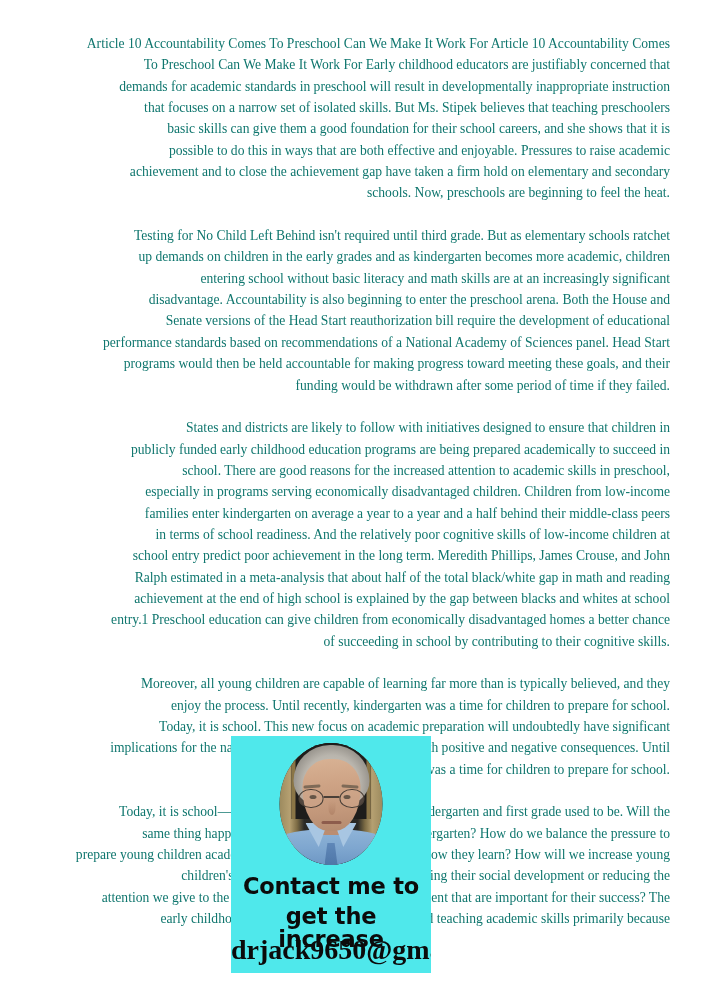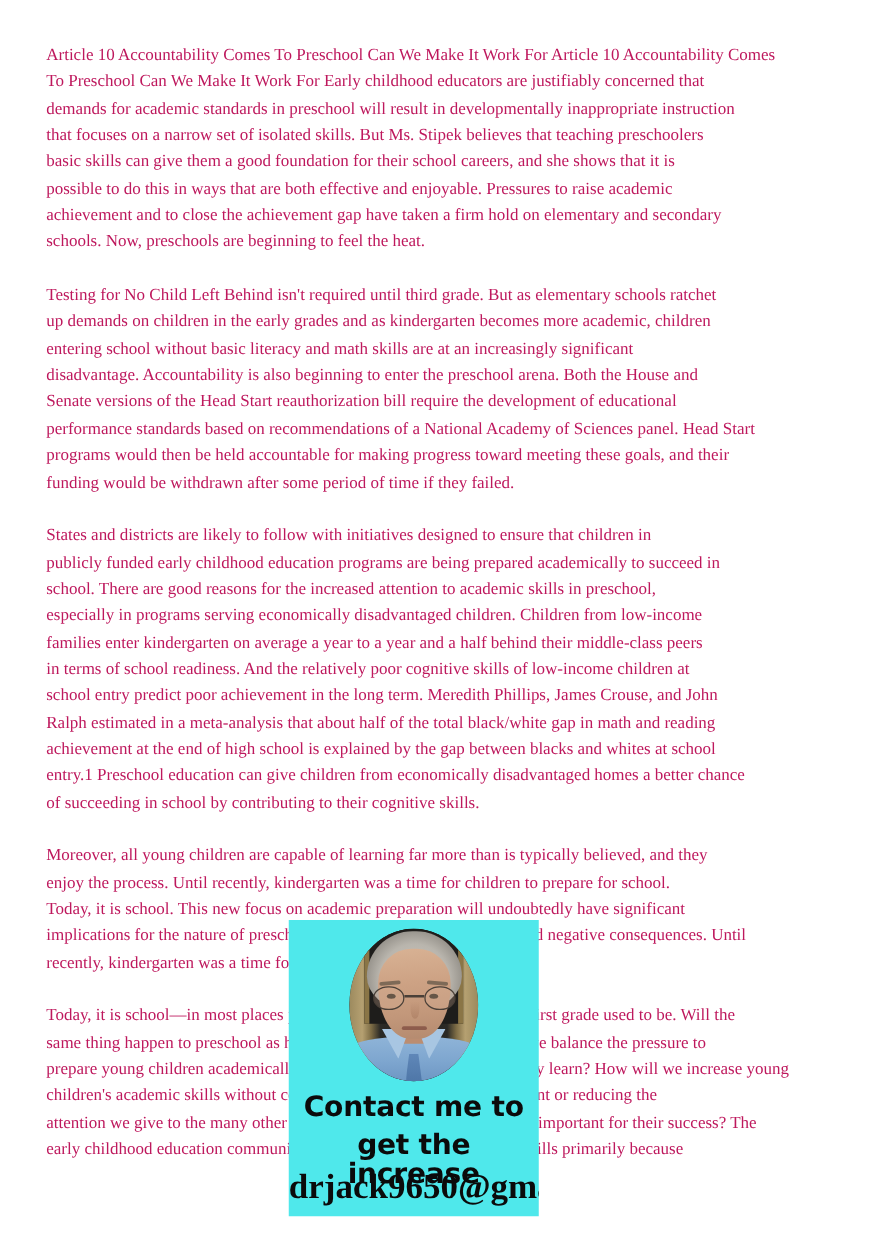--- a/index.html
+++ b/index.html
@@ -18,28 +18,28 @@
   #page {
     position: absolute;
     left: 0; top: 0;
     width: 708px;
     height: 1000px;
     background: #ffffff;
   }
 
   #doc-body {
     position: absolute;
-    left: 37px;
+    left: 50px;
     top: 33px;
     width: 620px;
     font-family: "Liberation Serif", serif;
     font-size: 13.6px;
     line-height: 21.35px;
-    color: #be185d;
-    text-align: left;
+    color: #0f766e;
+    text-align: right;
     -webkit-font-smoothing: antialiased;
   }
 
   .para {
     margin: 0;
     padding: 0;
     white-space: pre-line;
   }
   .para-gap {
     height: 21.35px;

